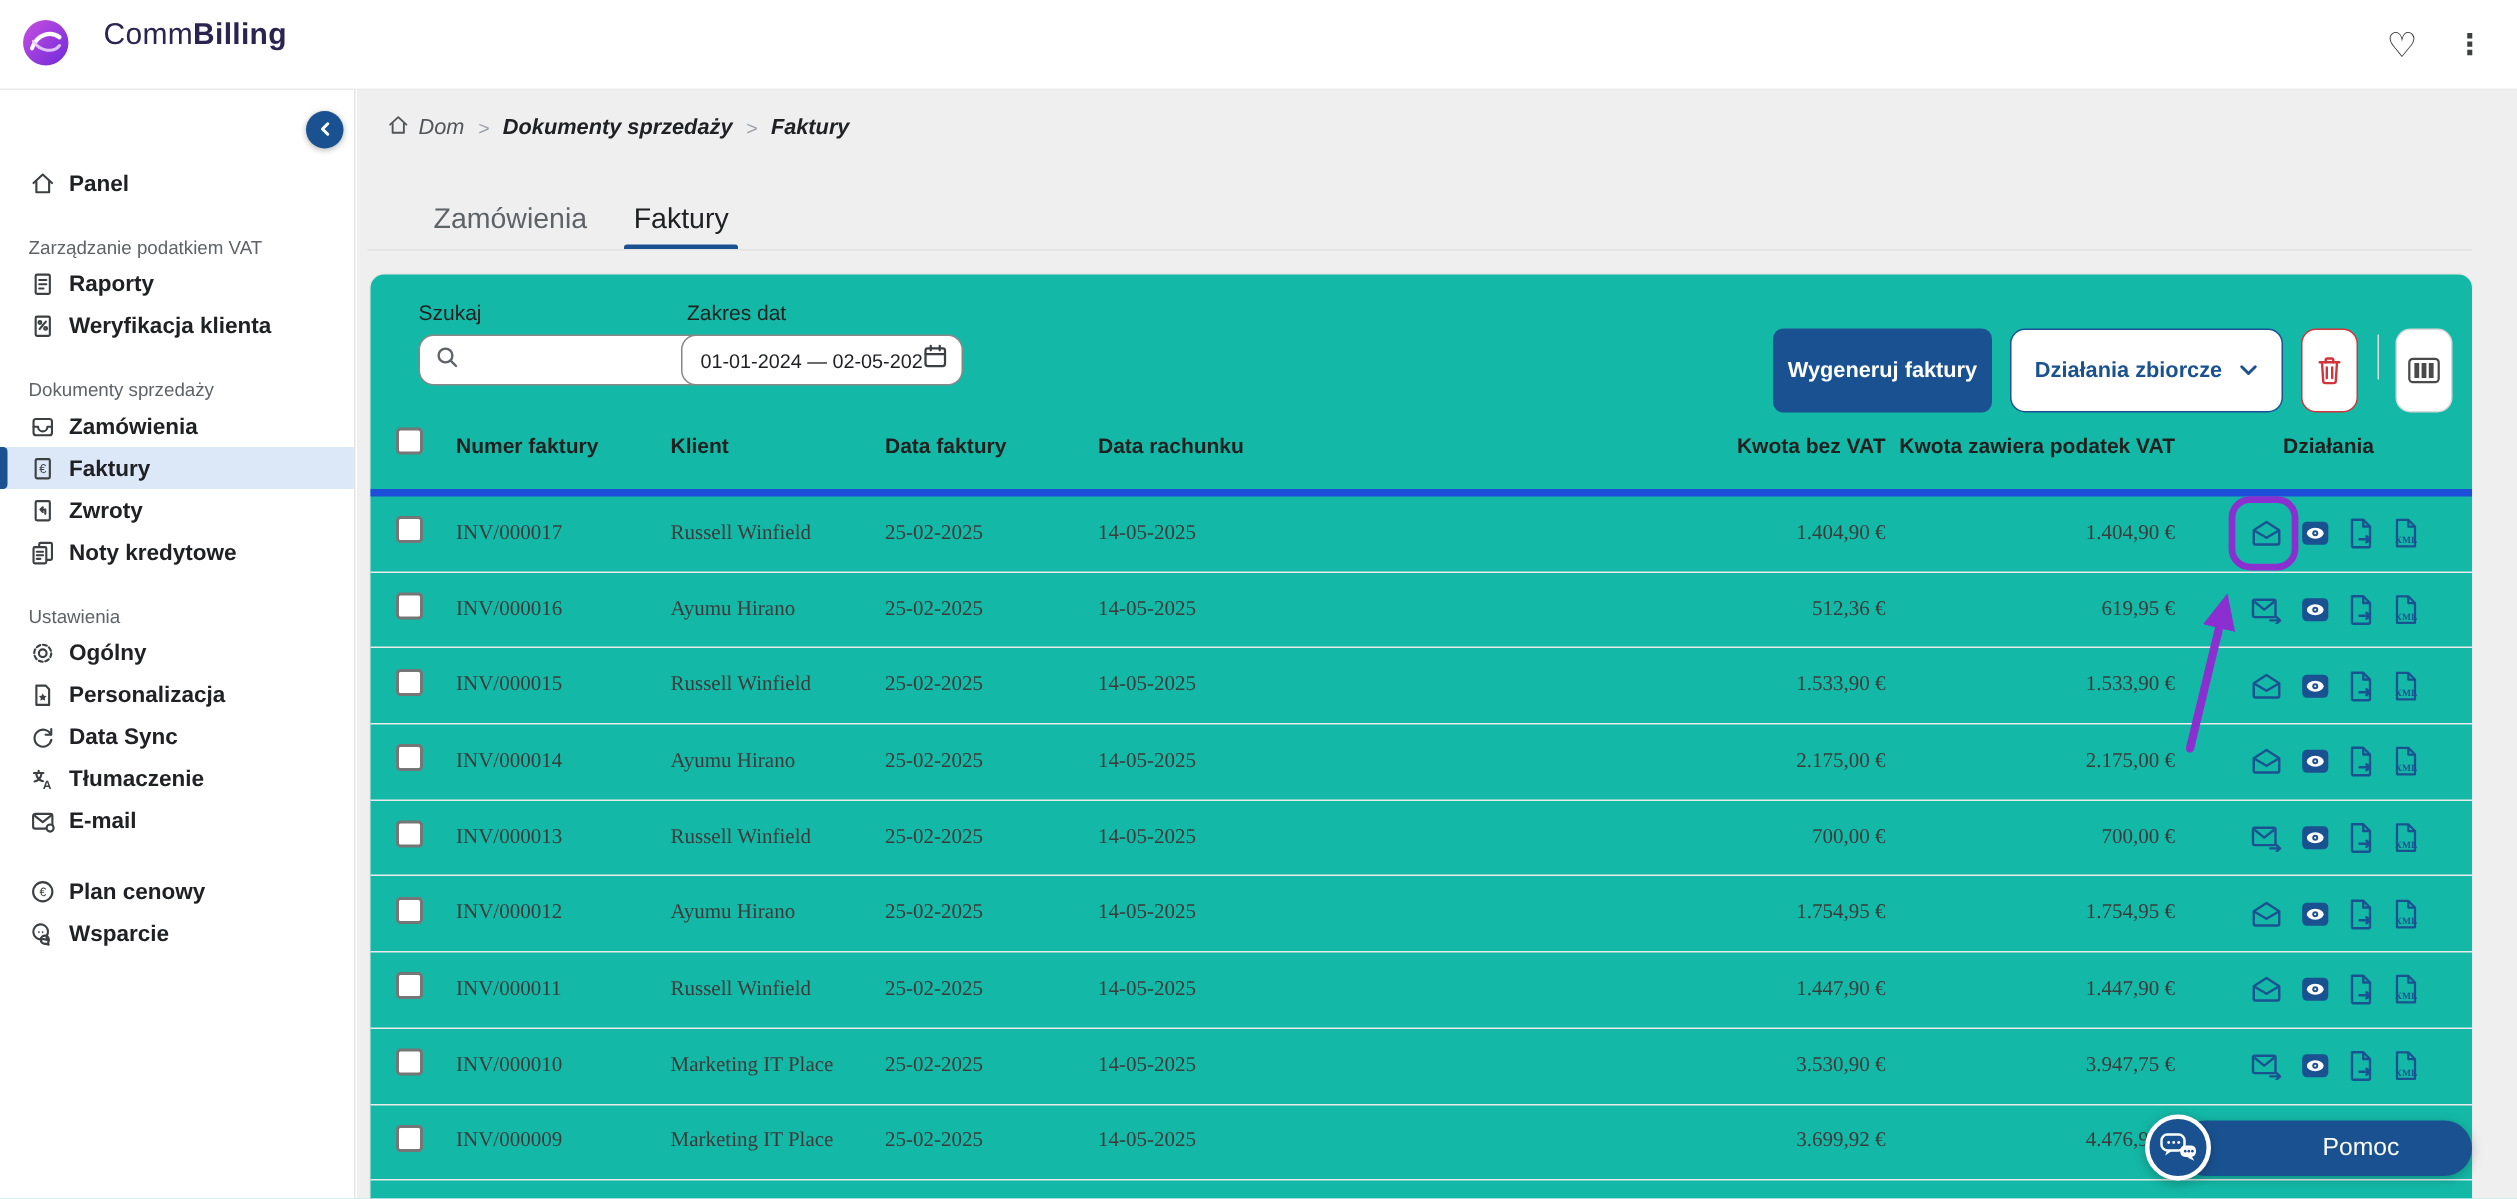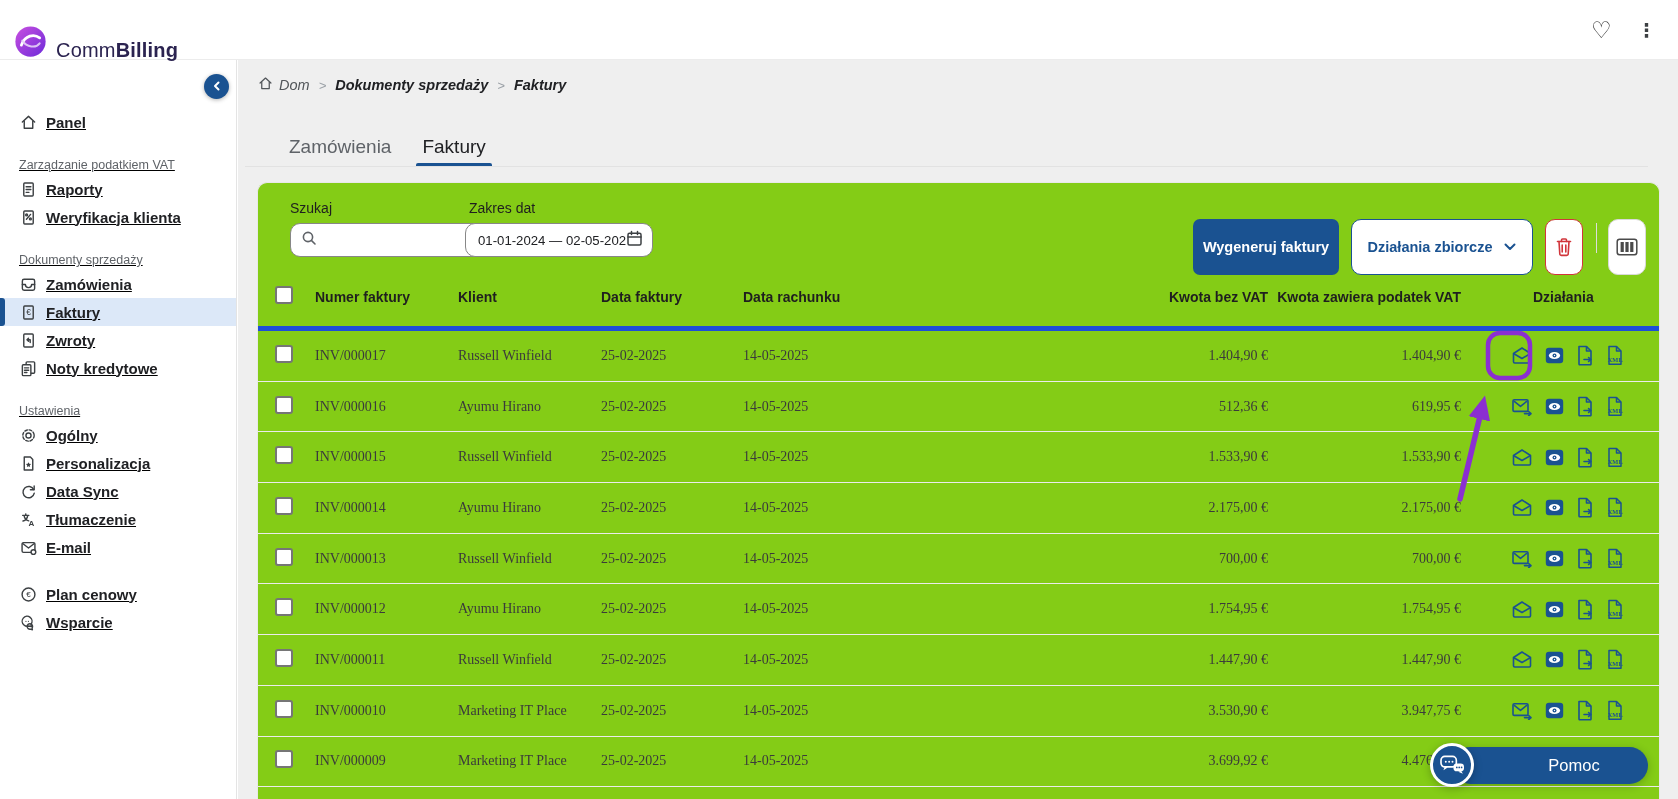--- a/index.html
+++ b/index.html
@@ -6,34 +6,34 @@
     --primary:#1a5291; --danger:#d1353b; --purple:#8b2fd1;
     --active-bg:#dce8f8; --ink:#202124; --muted:#5f6368; --cell:#3b3b3b;
   }
   *{box-sizing:border-box; margin:0; padding:0;}
   html,body{width:1678px; height:799px; overflow:hidden;
     font-family:"Liberation Sans","DejaVu Sans",sans-serif; background:#fff; position:relative;}
 
   
   .topbar{position:absolute; left:0; top:0; width:1678px; height:60px; background:#fff;
     border-bottom:1px solid #ececec; z-index:20;}
-  .logo{position:absolute; left:14px; top:25px; display:flex; align-items:flex-end; gap:9px;}
+  .logo{position:absolute; left:14px; top:12px; display:flex; align-items:flex-start; gap:22px;}
   .logo-text{font-size:20px; color:#2b2350; letter-spacing:.2px;}
   .logo-text b{font-weight:700;}
   .top-icon{position:absolute; top:0; height:60px; display:flex; align-items:center; cursor:pointer; color:#2f2f2f;}
   .heart{left:1591px; font-size:23px;}
   .kebab{left:1637px; font-size:19px; font-weight:bold; color:#3c4043; letter-spacing:0;}
 
   
   .sidebar{position:absolute; left:0; top:60px; width:237px; height:739px; background:#fff;
     border-right:1px solid #e4e4e4; z-index:10;}
   .collapse-btn{position:absolute; left:204px; top:74px; width:25px; height:25px; border-radius:50%;
     background:var(--primary); border:none; display:flex; align-items:center; justify-content:center;
     cursor:pointer; box-shadow:0 1px 4px rgba(0,0,0,.3); z-index:25;}
-  .nav{padding-top:48px;text-decoration:underline;}
+  .nav{padding-top:48px;}
   .nav-section{margin-top:19px;}
   .nav-section:first-child{margin-top:0;}
   .section-label{height:20px; padding-left:19px; font-size:12.5px; color:var(--muted);
     display:flex; align-items:center;}
   .nav-item{height:28px; display:flex; align-items:center; padding-left:19px; cursor:pointer;
     position:relative;}
   .nav-icon{width:18px; height:18px; margin-right:9px; color:#3c4043; display:flex;
     align-items:center; justify-content:center; flex:none;}
   .nav-label{font-size:15px; font-weight:600; color:#202124; white-space:nowrap;}
   .nav-item.active{background:var(--active-bg);}
@@ -48,21 +48,21 @@
   .crumb-sep{color:#9aa0a6; font-size:13px;}
   .crumb-strong{color:var(--ink); font-weight:700; cursor:pointer;}
 
   .tabstrip{position:absolute; left:7px; top:68px; width:1403px; height:39px;
     border-bottom:1px solid #e2e2e2; display:flex; align-items:stretch; padding-left:44px; gap:31px;}
   .tab{display:flex; align-items:center; font-size:19px; color:var(--muted); cursor:pointer; position:relative;}
   .tab.active{color:var(--ink); font-weight:500;}
   .tab.active::after{content:""; position:absolute; left:-6px; right:-6px; bottom:0; height:3px;
     background:var(--primary); border-radius:2px 2px 0 0;}
 
-  .card{position:absolute; left:19px; top:122px; width:1403px; height:617px; background:#84cc16;
+  .card{position:absolute; left:8px; top:122px; width:1403px; height:617px; background:#14b8a6;
     border:1px solid #e8e8e8; border-bottom:none; border-radius:10px 10px 0 0;}
 
   .field-label{position:absolute; font-size:14px; color:#1f1f1f;}
   .lbl-search{left:32px; top:17px;}
   .lbl-date{left:211px; top:17px;}
   .searchbox{position:absolute; left:32px; top:40px; width:194px; height:34px; border:1.5px solid #878787;
     border-radius:10px; display:flex; align-items:center; padding:0 10px; gap:7px; background:#fff;}
   .searchbox input{border:none; outline:none; flex:1; min-width:0; font-size:13.5px; background:transparent;}
   .datebox{position:absolute; left:207px; top:40px; width:188px; height:34px; border:1.5px solid #878787;
     border-radius:10px; display:flex; align-items:center; padding:0 9px 0 12px; background:#fff; cursor:pointer;}

